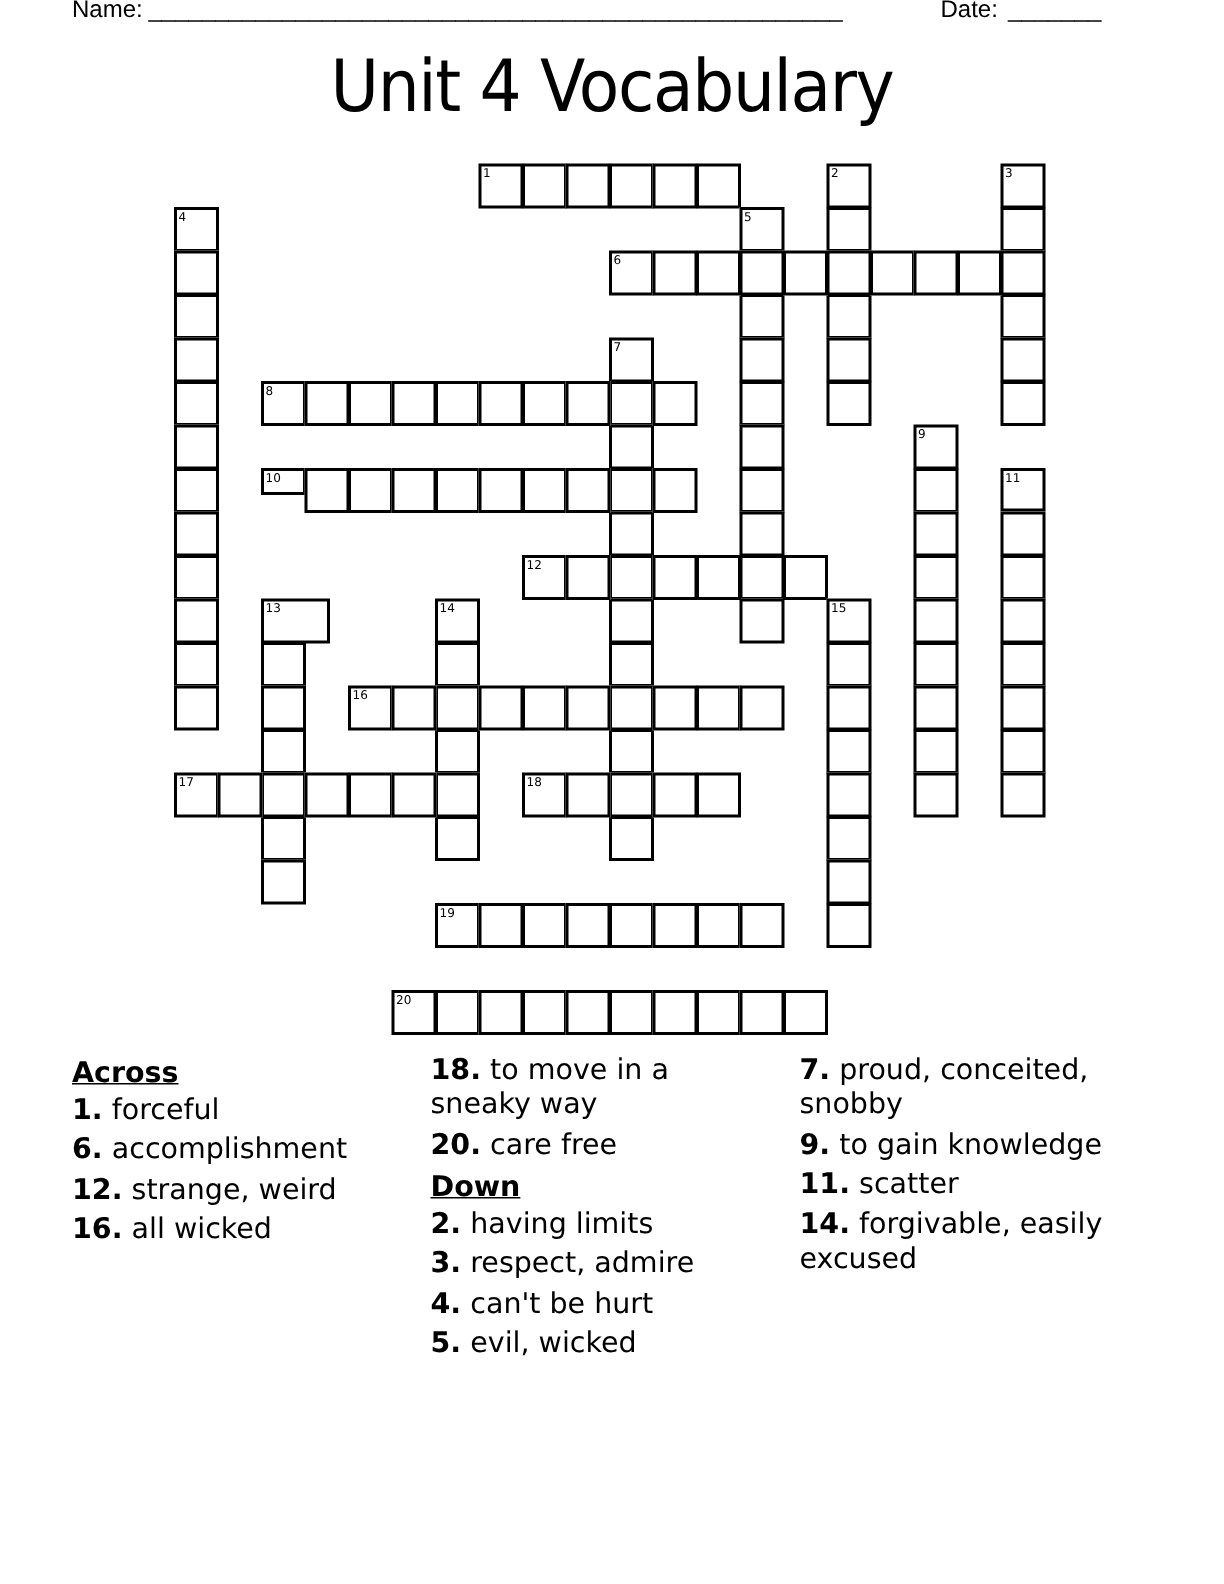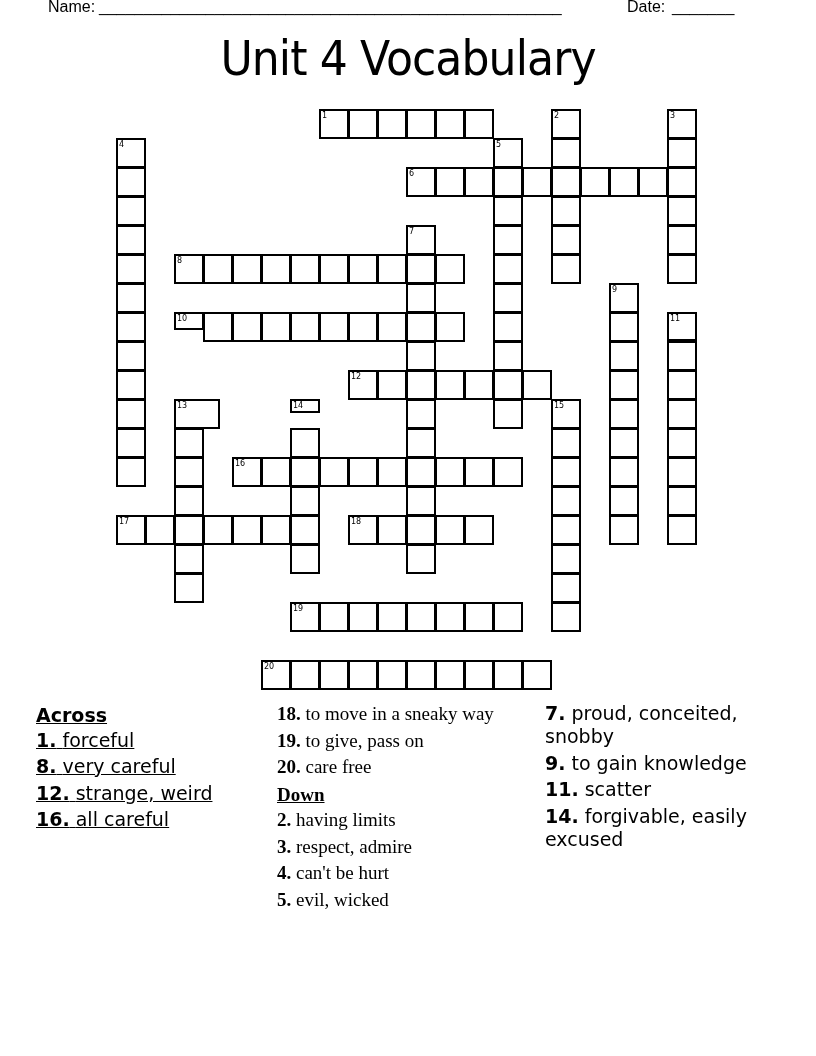--- a/index.html
+++ b/index.html
@@ -10,23 +10,23 @@
   .header .date-label { position: absolute; left: 579px; top: 0; }
   .header .date-line { position: absolute; left: 624px; top: 0; }
   .title { position: absolute; top: 30px; left: 0; width: 816px; text-align: center; font-family: "DejaVu Sans", sans-serif; font-size: 48px; font-weight: normal; letter-spacing: -1px; transform: scaleX(0.92); }
   .grid { position: absolute; left: 0; top: 0; width: 816px; height: 700px; }
   .cell { position: absolute; width: 29px; height: 29px; box-sizing: border-box; border: 2px solid #000; background: #fff; margin-left: -1px; margin-top: -1px; }
   .cell .num { position: absolute; left: 1px; top: 0px; font-family: "DejaVu Sans", sans-serif; font-size: 8px; line-height: 9px; }
   .clues { position: absolute; top: 702px; font-family: "DejaVu Sans", sans-serif; font-size: 19px; line-height: 26.5px; }
   .clues .heading { font-weight: bold; text-decoration: underline; }
   .clues .clue b { font-weight: bold; }
   .clues .clue { line-height: 23px; margin-bottom: 3.5px; }
-  .col1 { left: 36px; width: 230px; text-decoration: underline; }
-  .col2 { left: 277px; width: 230px; font-family: Liberation Serif, serif; }
-  .col3 { left: 533px; width: 230px; margin-left: 12px; }
+  .col1 { left: 48px; width: 230px; }
+  .col2 { left: 287px; width: 230px; }
+  .col3 { left: 533px; width: 230px; }
 </style>
 </head>
 <body>
 
 <div class="header">
   <span class="name-label">Name:</span>
   <span class="name-line">____________________________________________________</span>
   <span class="date-label">Date:</span>
   <span class="date-line">_______</span>
 </div>
@@ -159,21 +159,21 @@
     <div class="cell" style="left: 523px; top: 371px; width: 30px; height: 30px;"></div>
     <div class="cell" style="left: 175px; top: 400px; width: 30px; height: 30px; padding-left: 42px;">
       <span class="num">13</span>
     </div>
     <div class="cell" style="left: 175px; top: 429px; width: 30px; height: 30px;"></div>
     <div class="cell" style="left: 175px; top: 458px; width: 30px; height: 30px;"></div>
     <div class="cell" style="left: 175px; top: 487px; width: 30px; height: 30px;"></div>
     <div class="cell" style="left: 175px; top: 516px; width: 30px; height: 30px;"></div>
     <div class="cell" style="left: 175px; top: 545px; width: 30px; height: 30px;"></div>
     <div class="cell" style="left: 175px; top: 574px; width: 30px; height: 30px;"></div>
-    <div class="cell" style="left: 291px; top: 400px; width: 30px; height: 14px;">
+    <div class="cell" style="left: 291px; top: 400px; width: 30px; height: 30px;">
       <span class="num">14</span>
     </div>
     <div class="cell" style="left: 291px; top: 429px; width: 30px; height: 30px;"></div>
     <div class="cell" style="left: 291px; top: 458px; width: 30px; height: 30px;"></div>
     <div class="cell" style="left: 291px; top: 487px; width: 30px; height: 30px;"></div>
     <div class="cell" style="left: 291px; top: 516px; width: 30px; height: 30px;"></div>
     <div class="cell" style="left: 291px; top: 545px; width: 30px; height: 30px;"></div>
     <div class="cell" style="left: 552px; top: 400px; width: 30px; height: 30px;">
       <span class="num">15</span>
     </div>
@@ -227,28 +227,27 @@
     <div class="cell" style="left: 407px; top: 661px; width: 30px; height: 30px;"></div>
     <div class="cell" style="left: 436px; top: 661px; width: 30px; height: 30px;"></div>
     <div class="cell" style="left: 465px; top: 661px; width: 30px; height: 30px;"></div>
     <div class="cell" style="left: 494px; top: 661px; width: 30px; height: 30px;"></div>
     <div class="cell" style="left: 523px; top: 661px; width: 30px; height: 30px;"></div>
   </div>
 
 <div class="clues col1">
   <div class="heading">Across</div>
   <div class="clue"><b>1.</b> <span>forceful</span></div>
-  <div class="clue"><b>8.</b> <span>very careful</span></div>
+  <div class="clue"><b>6.</b> <span>accomplishment</span></div>
   <div class="clue"><b>12.</b> <span>strange, weird</span></div>
-  <div class="clue"><b>16.</b> <span>all careful</span></div>
+  <div class="clue"><b>16.</b> <span>all wicked</span></div>
 </div>
 
 <div class="clues col2">
   <div class="clue"><b>18.</b> <span>to move in a sneaky way</span></div>
-  <div class="clue"><b>19.</b> <span>to give, pass on</span></div>
   <div class="clue"><b>20.</b> <span>care free</span></div>
   <div class="heading">Down</div>
   <div class="clue"><b>2.</b> <span>having limits</span></div>
   <div class="clue"><b>3.</b> <span>respect, admire</span></div>
   <div class="clue"><b>4.</b> <span>can't be hurt</span></div>
   <div class="clue"><b>5.</b> <span>evil, wicked</span></div>
 </div>
 
 <div class="clues col3">
   <div class="clue"><b>7.</b> <span>proud, conceited, snobby</span></div>

